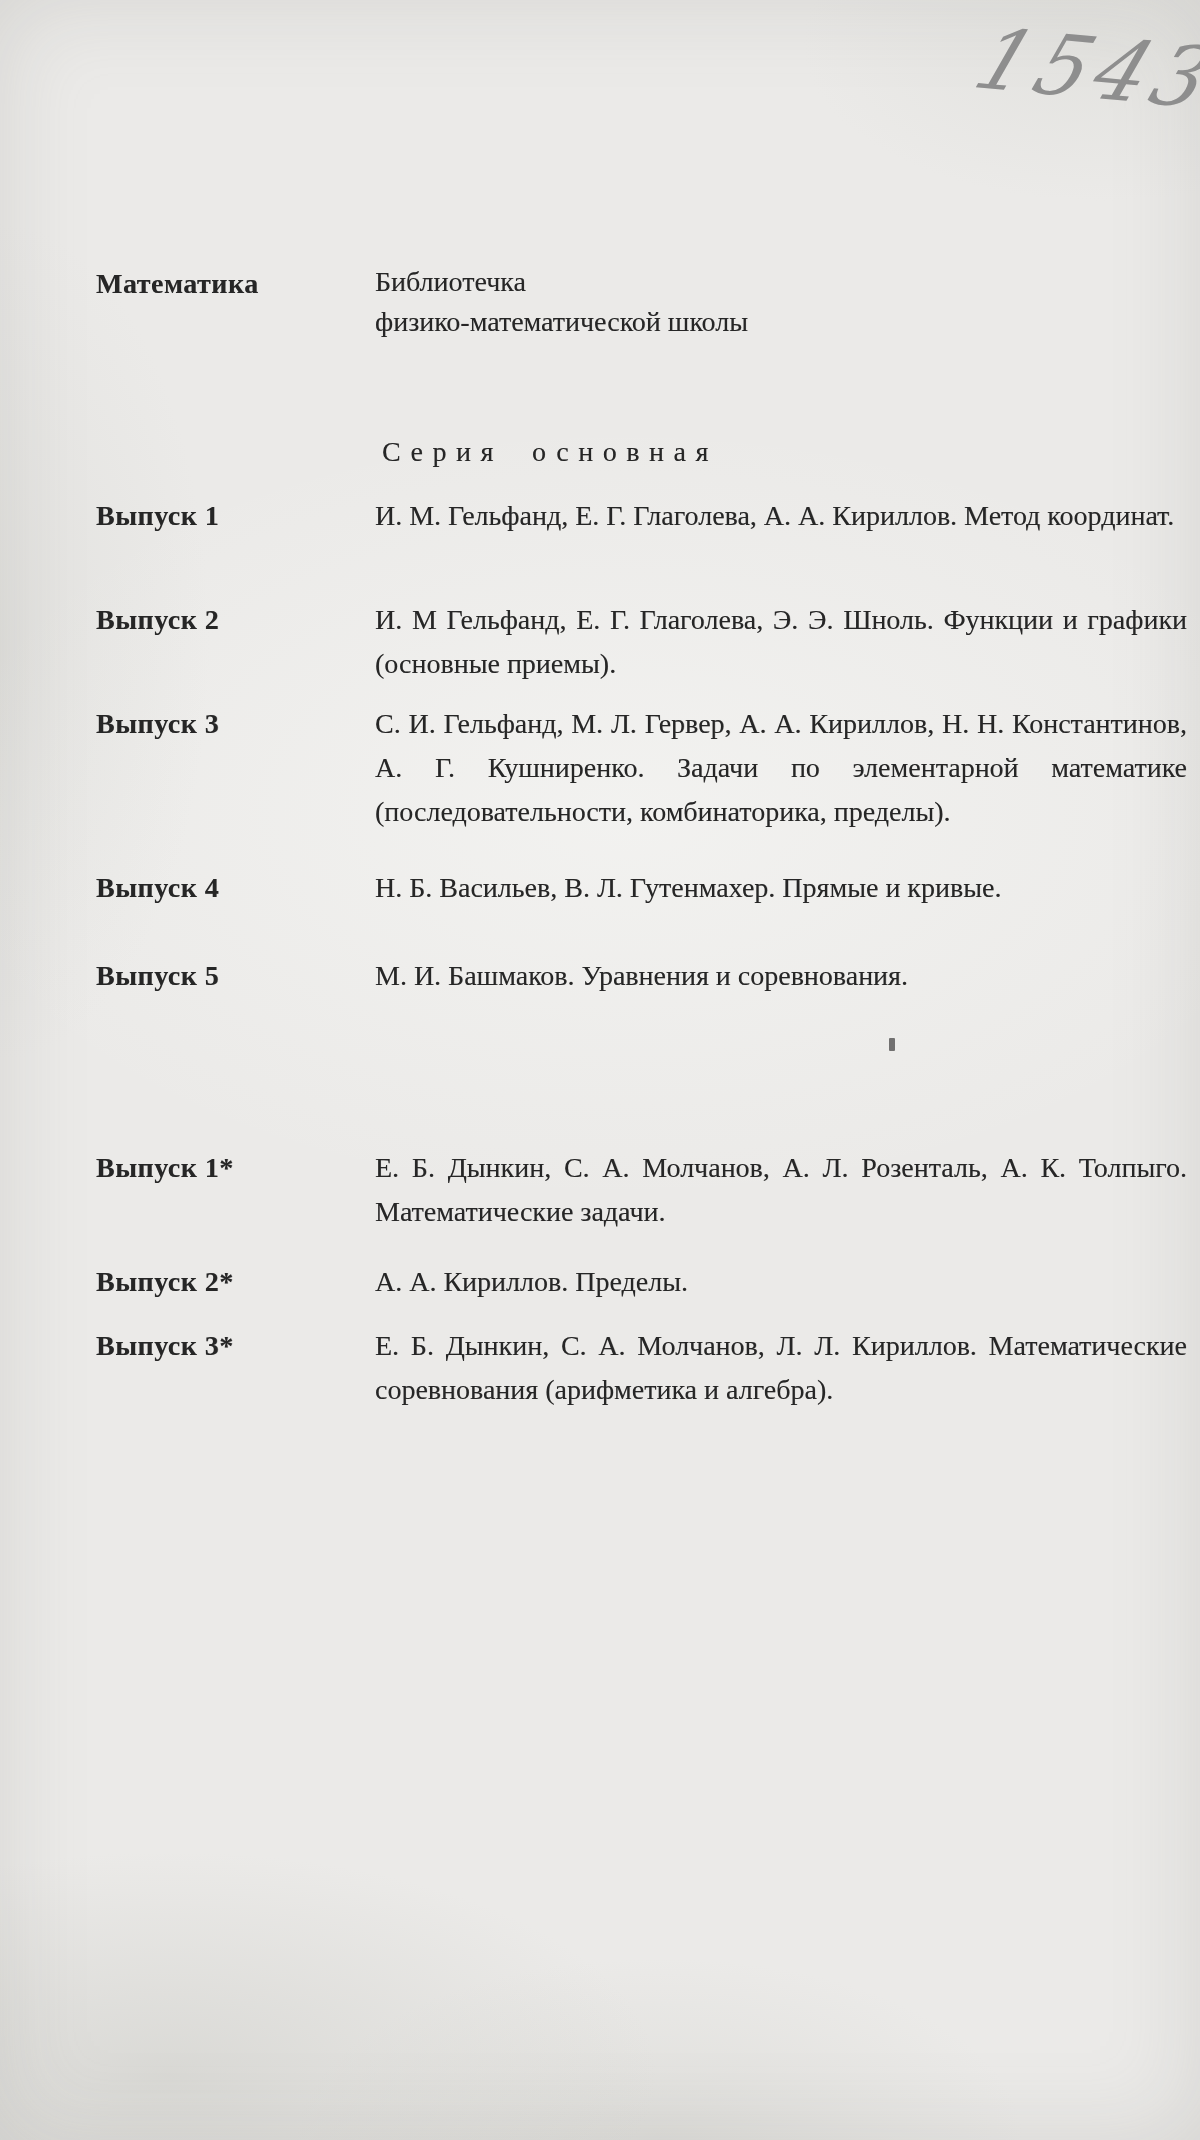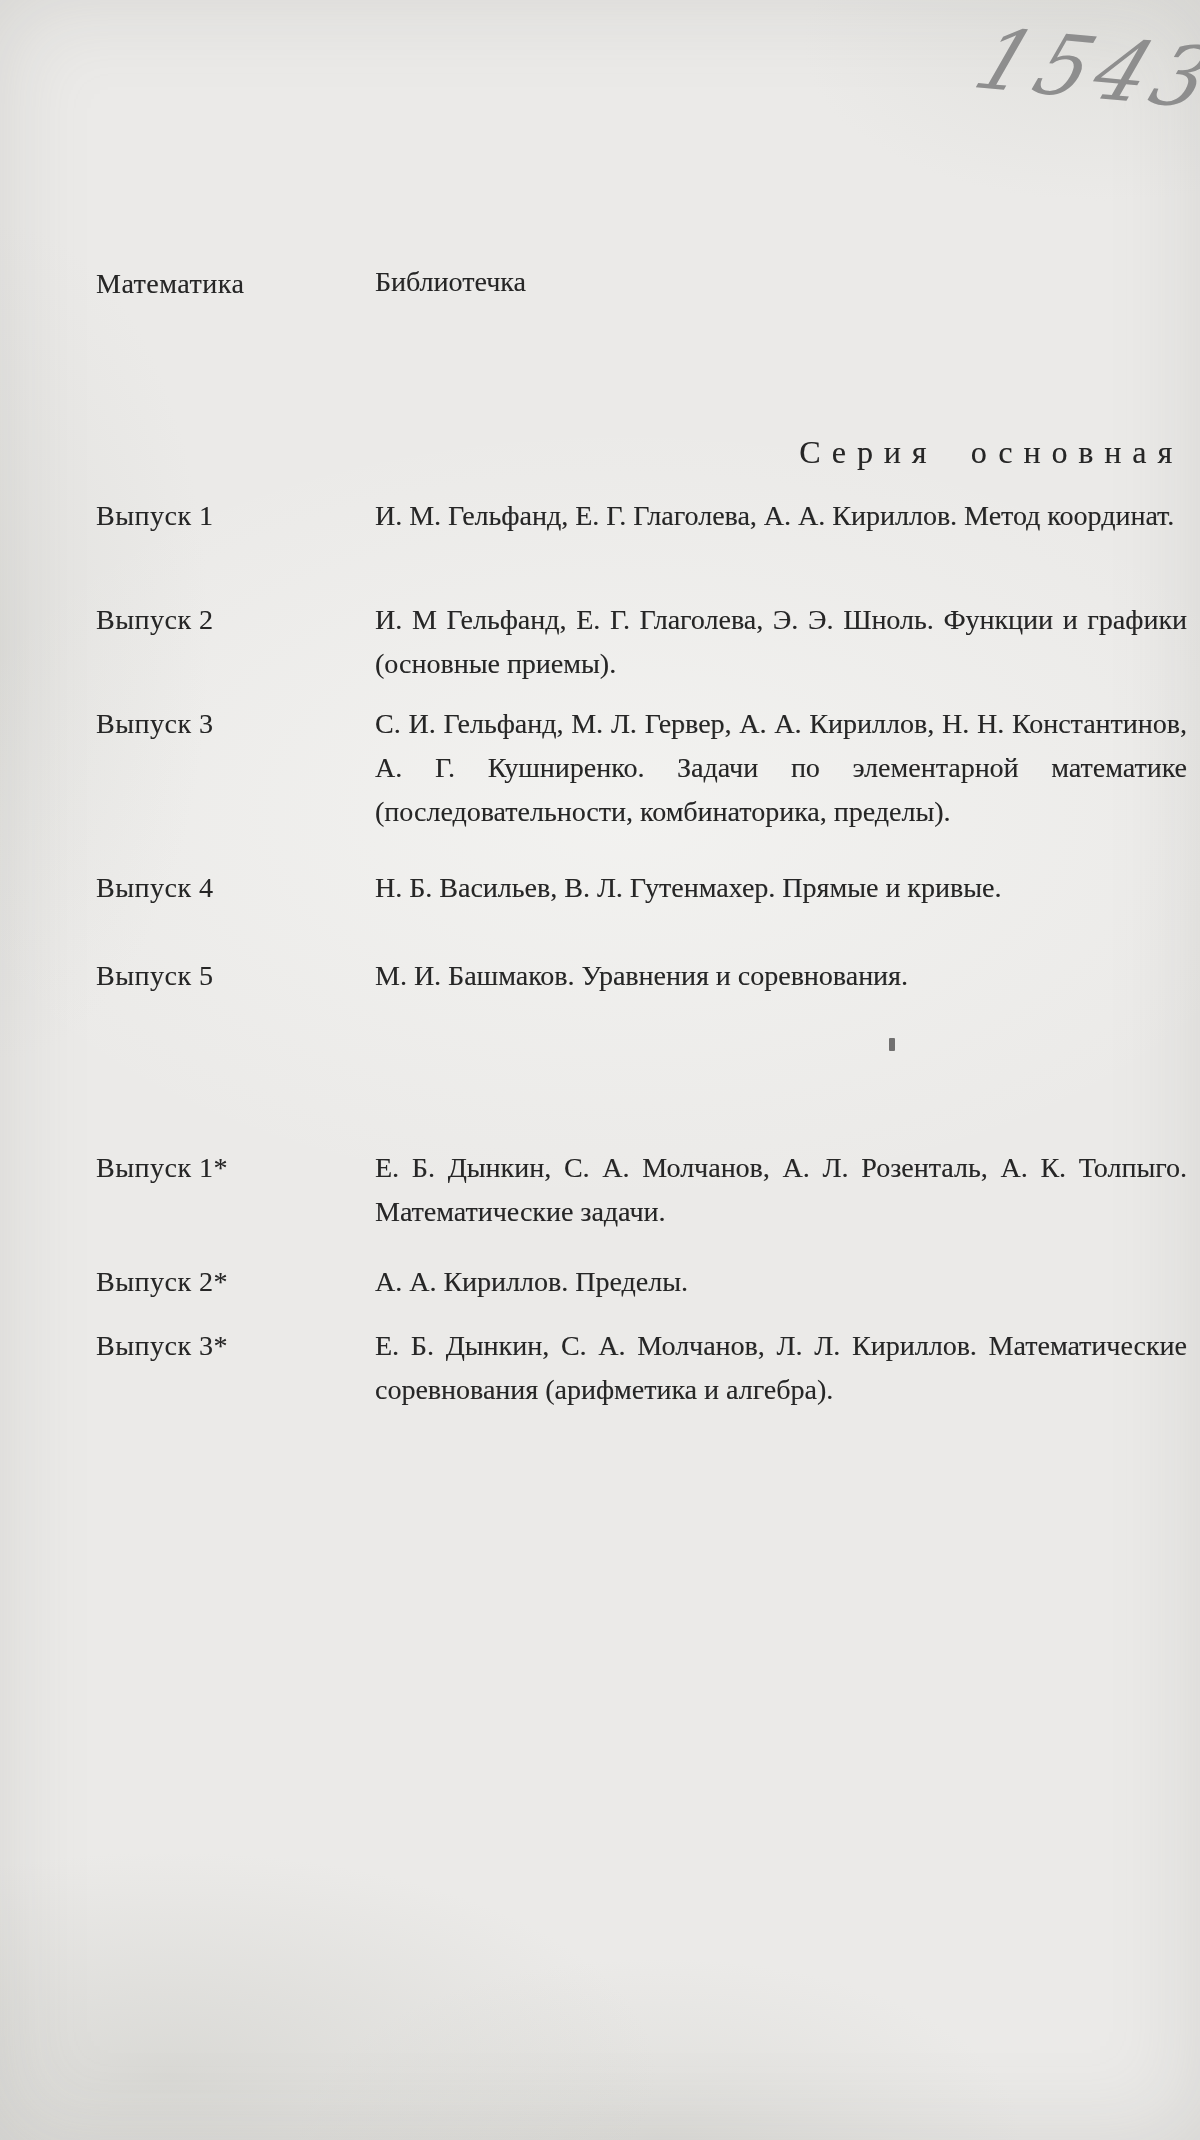--- a/index.html
+++ b/index.html
@@ -22,35 +22,35 @@
     box-shadow: inset 0 0 90px rgba(115,115,110,0.18);
     color:#262626;
   }
   .row{position:absolute;left:0;width:1200px;}
   .label-col{
     position:absolute;left:96px;width:250px;
     font-size:28px;line-height:44px;
     letter-spacing:0.5px;
     text-shadow:0.3px 0.3px 0 rgba(40,40,40,0.35);
     white-space:nowrap;
+    font-weight:bold;
   }
   .text-col{
     position:absolute;left:375px;width:812px;
     font-size:28px;line-height:44px;
     text-align:justify;text-align-last:left;
     text-shadow:0.3px 0.3px 0 rgba(40,40,40,0.35);
   }
   .text-col.tight{line-height:40px;}
   .series-heading{
-    position:absolute;left:371px;width:812px;
-    font-size:32px;line-height:40px;
+    position:absolute;left:382px;width:812px;
+    font-size:28px;line-height:40px;
     letter-spacing:0.34em;word-spacing:0.45em;
     text-shadow:0.3px 0.3px 0 rgba(40,40,40,0.4);
     white-space:nowrap;
-    text-align:right;
   }
   .handwritten{
     position:absolute;left:996px;top:18px;
     font-family:"DejaVu Serif",serif;
     font-style:italic;
     font-size:82px;line-height:1;
     color:#8e8e8e;
     letter-spacing:8px;
     transform:skewX(-16deg) rotate(5deg);
     transform-origin:left top;
@@ -66,20 +66,21 @@
 <body>
 
 <div class="page">
 
   <div class="handwritten">1543</div>
 
   <div class="row" style="top:262px">
     <div class="label-col">Математика</div>
     <div class="text-col tight">
       <div>Библиотечка</div>
+      <div>физико-математической школы</div>
     </div>
   </div>
 
   <div class="series-heading" style="top:432px">Серия основная</div>
 
   <div class="row" style="top:494px">
     <div class="label-col">Выпуск 1</div>
     <div class="text-col">И. М. Гельфанд, Е. Г. Глаголева, А. А. Кириллов. Метод координат.</div>
   </div>
 

